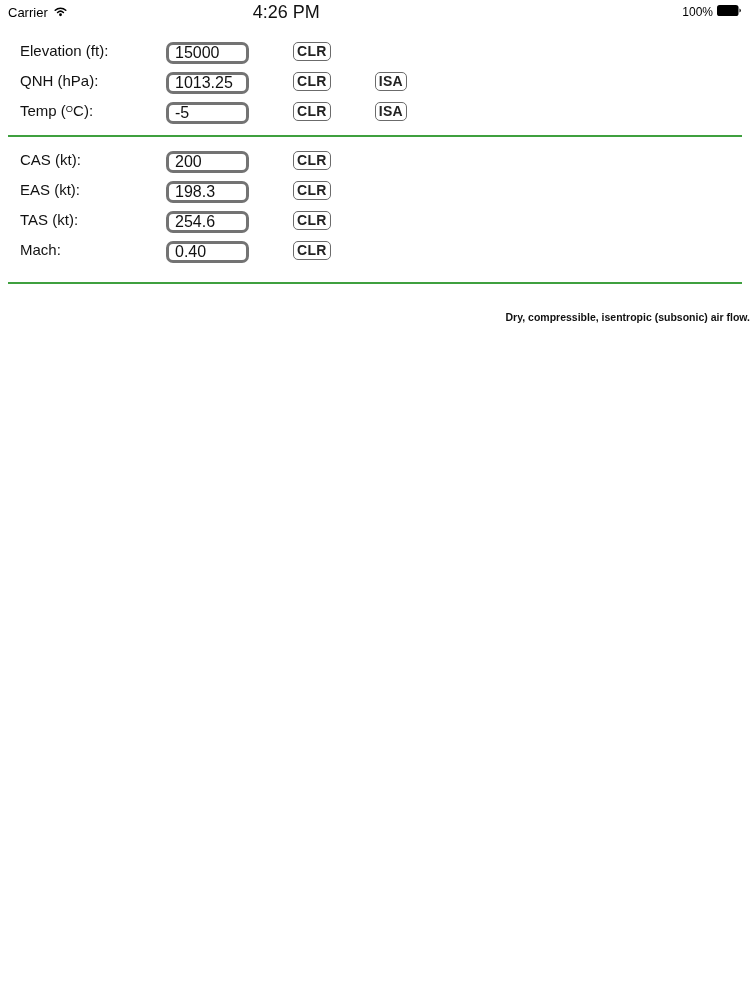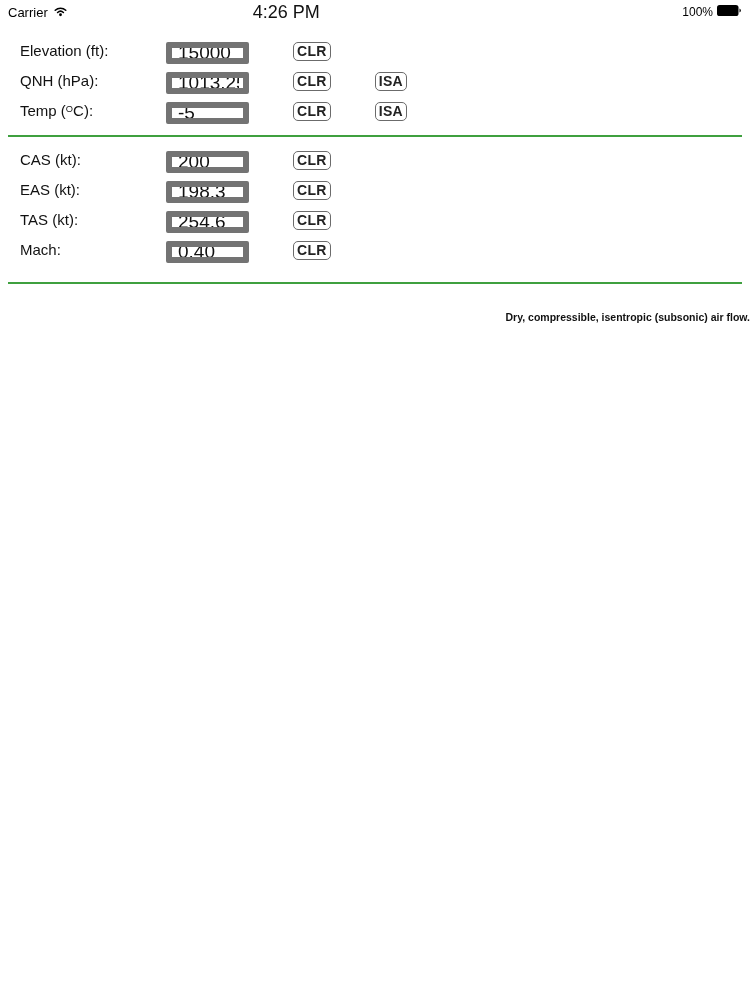--- a/index.html
+++ b/index.html
@@ -44,26 +44,26 @@
   }
   .sup {
     font-size: 62%;
     position: relative;
     top: -0.45em;
   }
   .field {
     width: 83px;
     height: 22px;
     padding: 0 4px 0 6px;
-    font-size: 19px;
+    font-size: 16px;
     font-family: "Liberation Sans", sans-serif;
     color: #111;
     background: #fff;
-    border: 6px solid #737373;
-    border-radius: 2px;
+    border: 3px solid #737373;
+    border-radius: 7px;
     outline: none;
   }
   .btn {
     margin-left: 8px;
     min-width: 28px;
     height: 19px;
     padding: 0 3px;
     background: #fff;
     border: 1.5px solid #6b6b6b;
     border-radius: 5px;

